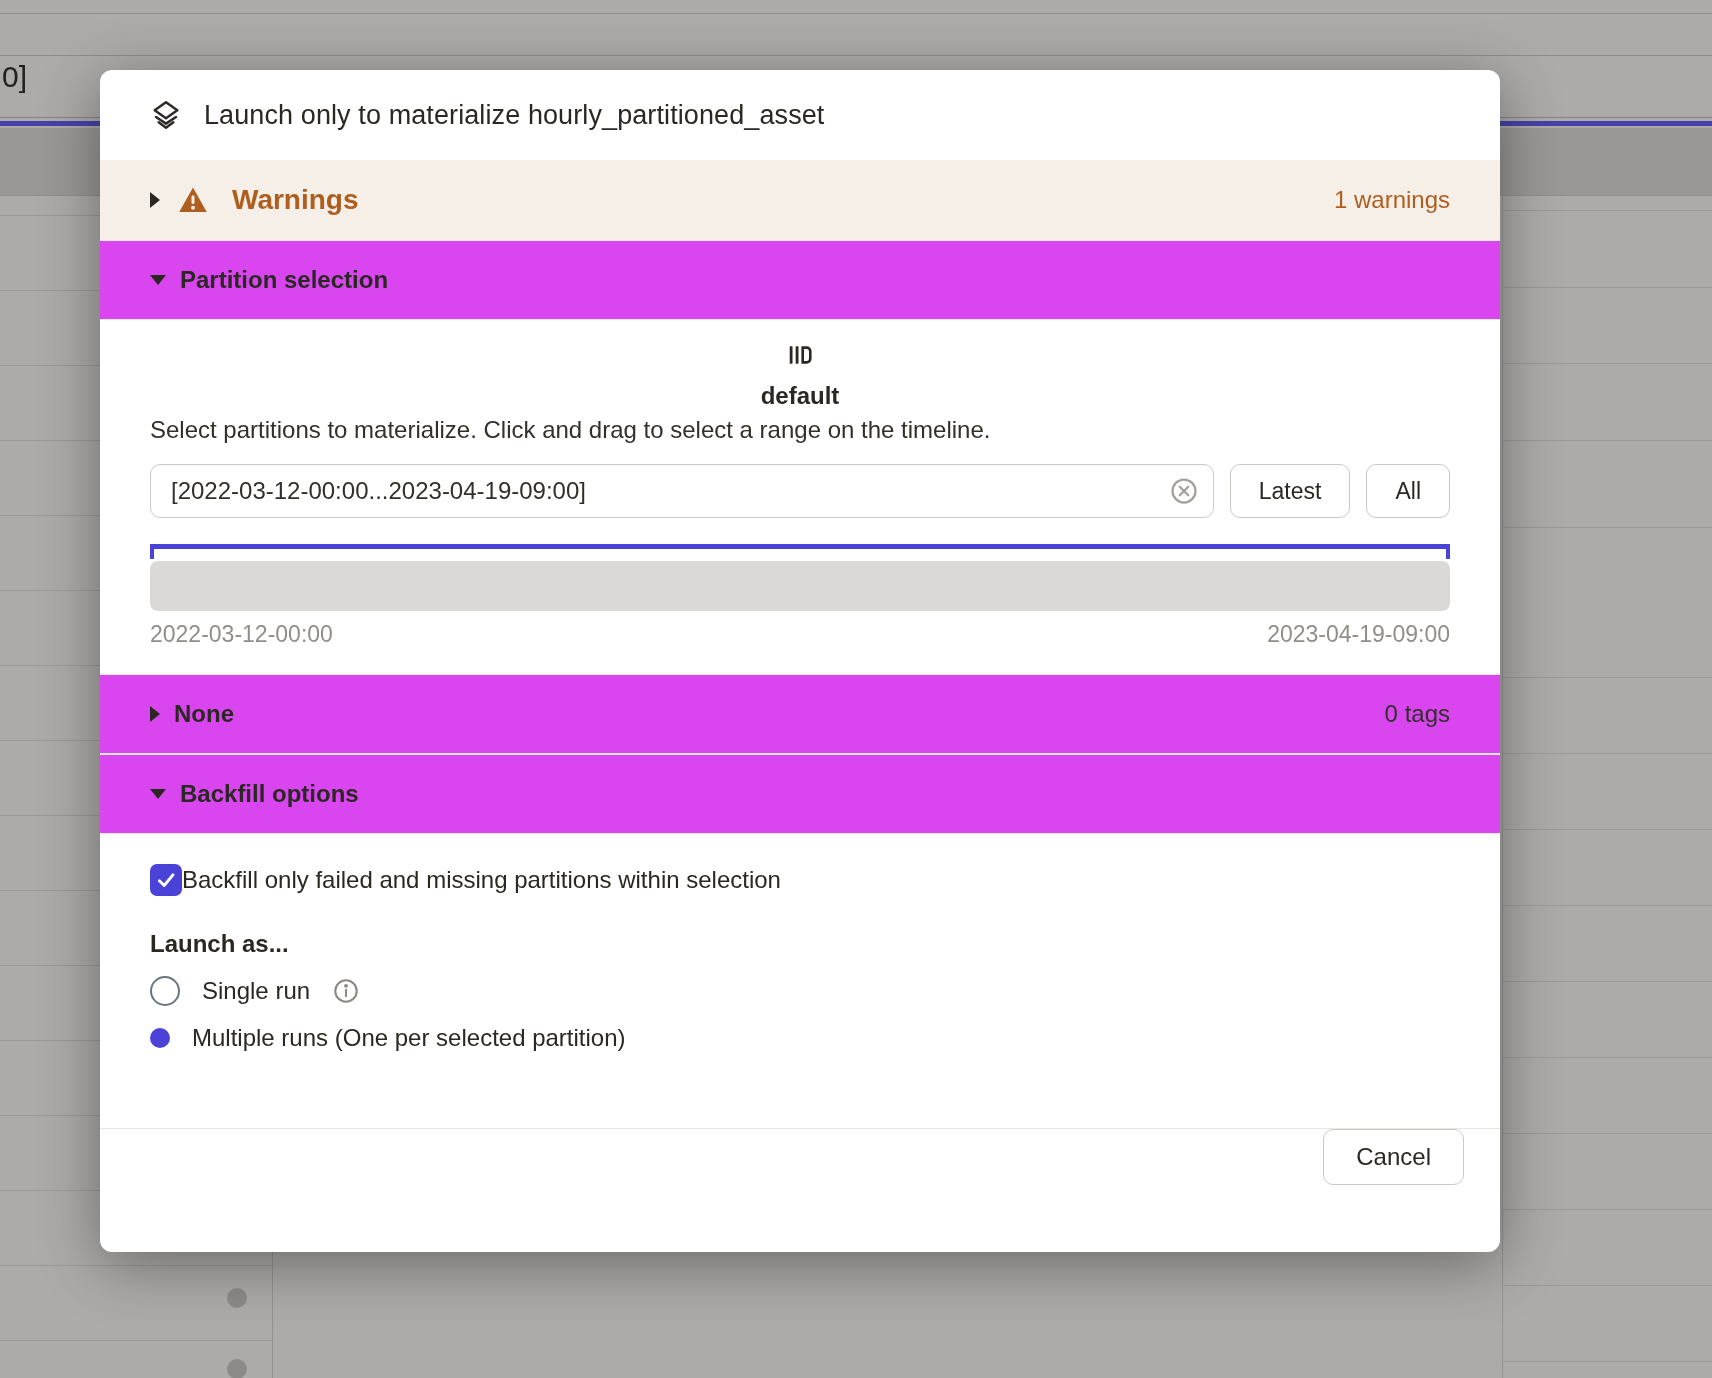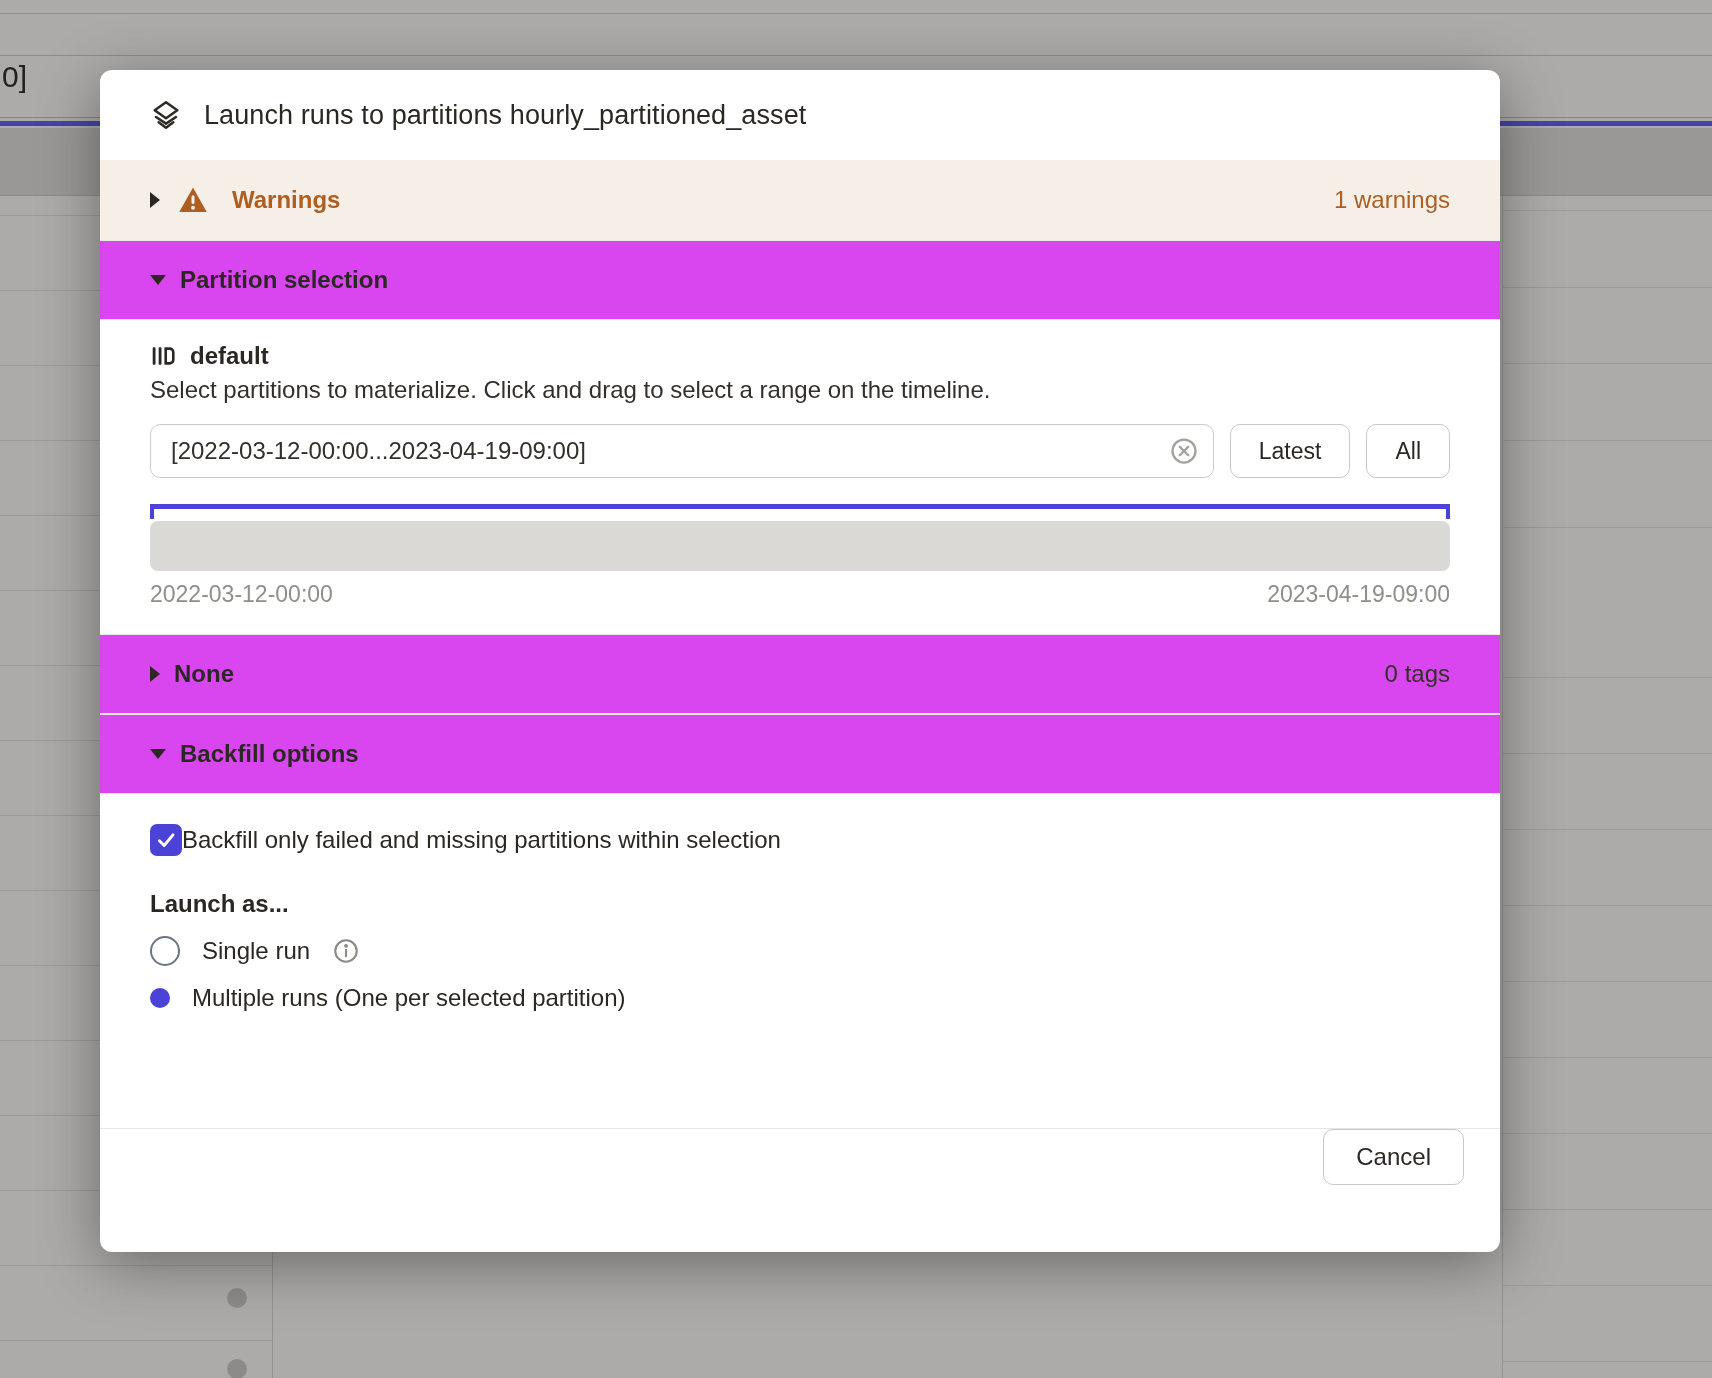--- a/index.html
+++ b/index.html
@@ -44,36 +44,36 @@
   .modal-header {
     height:90px; flex:0 0 auto; display:flex; align-items:center;
     padding:0 50px; gap:22px;
   }
   .modal-title { font-size:27px; font-weight:500; color:#2B2823; letter-spacing:0.1px; }
 
   .warnings-row {
     height:80px; flex:0 0 auto; background:var(--warning-bg);
     display:flex; align-items:center; padding:0 50px; gap:18px;
   }
-  .warnings-label { font-size:24px; font-weight:600; color:var(--warning); margin-left:6px; }
+  .warnings-label { font-size:28px; font-weight:600; color:var(--warning); margin-left:6px; }
   .warnings-count { margin-left:auto; font-size:24px; font-weight:400; color:var(--warning); }
 
   .section-header {
     height:80px; flex:0 0 auto; background:#d946ef;
     border-top:1px solid #EAE8E4; border-bottom:1px solid #EAE8E4;
     display:flex; align-items:center; padding:0 50px; gap:14px;
   }
   .section-header .hdr { font-size:24px; font-weight:600; color:#2B2823; }
   .section-header .right-info { margin-left:auto; font-size:24px; font-weight:400; color:#33302B; }
 
   .caret-down { width:0; height:0; border-left:8px solid transparent; border-right:8px solid transparent; border-top:10px solid #2B2823; }
   .caret-right { width:0; height:0; border-top:8px solid transparent; border-bottom:8px solid transparent; border-left:10px solid #2B2823; }
 
   .partition-body { padding:22px 50px 26px 50px; flex:0 0 auto; }
-  .dim-row { display:flex; align-items:center; gap:14px; margin-bottom:6px; }
+  .dim-row { display:flex; align-items:center; gap:14px; margin-bottom:6px;flex-direction:column; }
   .dim-name { font-size:24px; font-weight:600; color:#2B2823; }
   .dim-desc { font-size:24px; color:#33302B; margin-bottom:20px; }
 
   .range-row { display:flex; align-items:stretch; gap:16px; }
   .range-input-wrap { position:relative; flex:1; }
   .range-input {
     width:100%; height:54px; border:1px solid #CFCCC8; border-radius:10px;
     font-family:"Liberation Sans", sans-serif; font-size:24px; color:#33302B;
     padding:0 58px 0 20px; outline:none; background:#fff;
     box-shadow:inset 0 1px 2px rgba(0,0,0,0.04);
@@ -175,21 +175,21 @@
 <div class="modal">
 
   <div class="modal-header">
     <span class="icon">
       <svg width="32" height="32" viewBox="0 0 24 24" fill="none" stroke="#2F2C27" stroke-width="1.9" stroke-linejoin="round" stroke-linecap="round">
         <polygon points="12,2.5 20.5,8.5 12,14.5 3.5,8.5"></polygon>
         <polyline points="4.5,13.5 12,18.5 19.5,13.5"></polyline>
         <polyline points="6.5,17.5 12,21.5 17.5,17.5"></polyline>
       </svg>
     </span>
-    <div class="modal-title">Launch runs to partitions hourly_partitioned_asset</div>
+    <div class="modal-title">Launch only to materialize hourly_partitioned_asset</div>
   </div>
 
   <div class="warnings-row">
     <span class="caret-right"></span>
     <span class="icon">
       <svg width="30" height="28" viewBox="0 0 24 22">
         <path d="M12 1 L23 20.5 H1 Z" fill="#AE5E1F"></path>
         <rect x="10.8" y="7.2" width="2.4" height="7" rx="1.2" fill="#F5EFE7"></rect>
         <circle cx="12" cy="17.2" r="1.6" fill="#F5EFE7"></circle>
       </svg>

